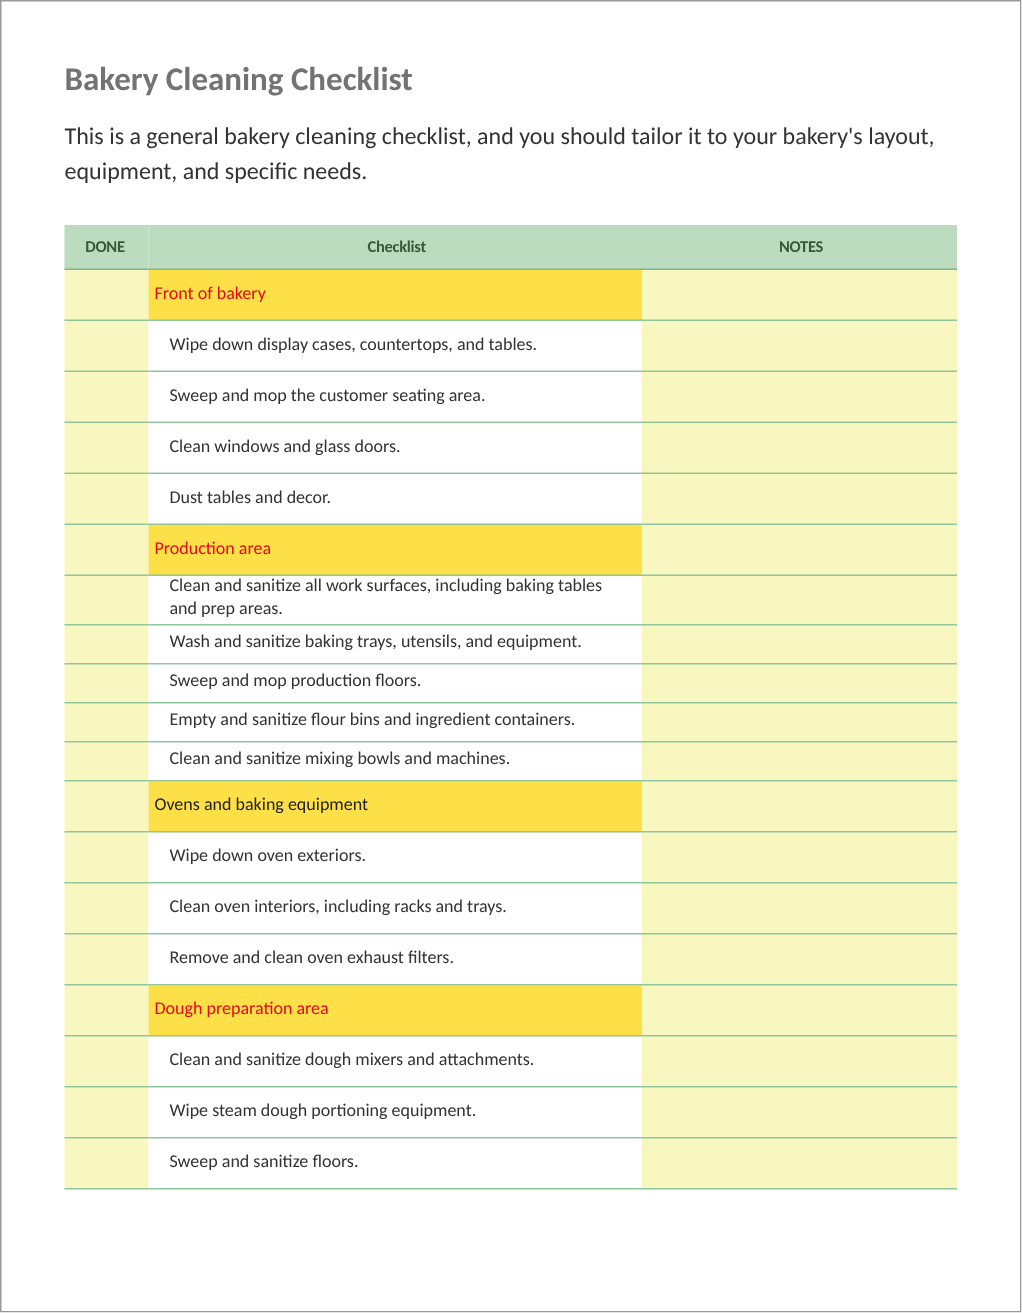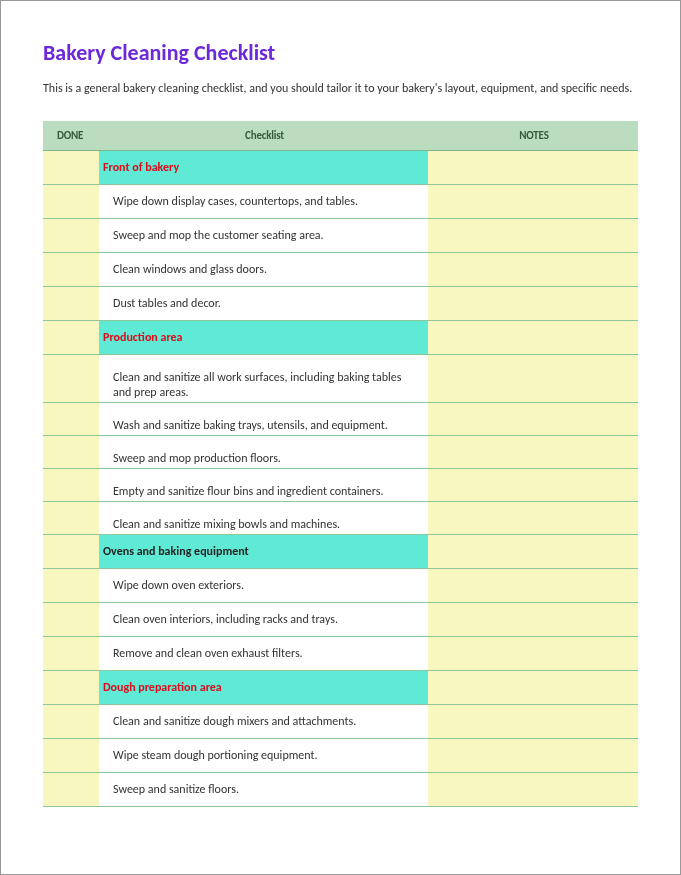--- a/index.html
+++ b/index.html
@@ -13,25 +13,25 @@
   .page {
     width: 681px;
     height: 875px;
     border: 1px solid #999;
     padding: 38px 42px 0 42px;
     position: relative;
   }
   .title {
     font-size: 22px;
     font-weight: 700;
-    color: #6d28d9;
+    color: #737373;
     margin-bottom: 14px;
   }
   .intro {
-    font-size: 12px;
+    font-size: 16px;
     color: #333;
     line-height: 1.45;
     margin-bottom: 24px;
   }
   table.chk {
     width: 100%;
     border-collapse: collapse;
     font-size: 12px;
     color: #333;
     table-layout: fixed;
@@ -53,32 +53,32 @@
   tbody td {
     border-bottom: 1px solid #8fc79a;
     vertical-align: middle;
     height: 34px;
     padding: 4px 6px 4px 8px;
     line-height: 1.25;
   }
   td.done-cell  { background: #f8f7c0; }
   td.notes-cell { background: #f8f7c0; }
   tr.section td.item-cell {
-    background: #5eead4;
-    font-weight: 700;
+    background: #fde047;
+    font-weight: 400;
     padding-left: 4px;
   }
   tr.section.red td.item-cell { color: #e2091b; }
   tr.section.black td.item-cell { color: #222; }
   tr.task td.item-cell {
     background: #ffffff;
     padding-left: 14px;
   }
   tr.task.tight td { height: 26px; }
-  tr.task.tight td.item-cell { padding-top: 15px; padding-bottom: 2px; }
+  tr.task.tight td.item-cell { padding-top: 0; padding-bottom: 2px; }
 </style>
 </head>
 <body>
 
 <div class="page">
   <h1 class="title">Bakery Cleaning Checklist</h1>
   <p class="intro">This is a general bakery cleaning checklist, and you should tailor it to your bakery's layout, equipment, and specific needs.</p>
 
   <table class="chk">
     <colgroup>

